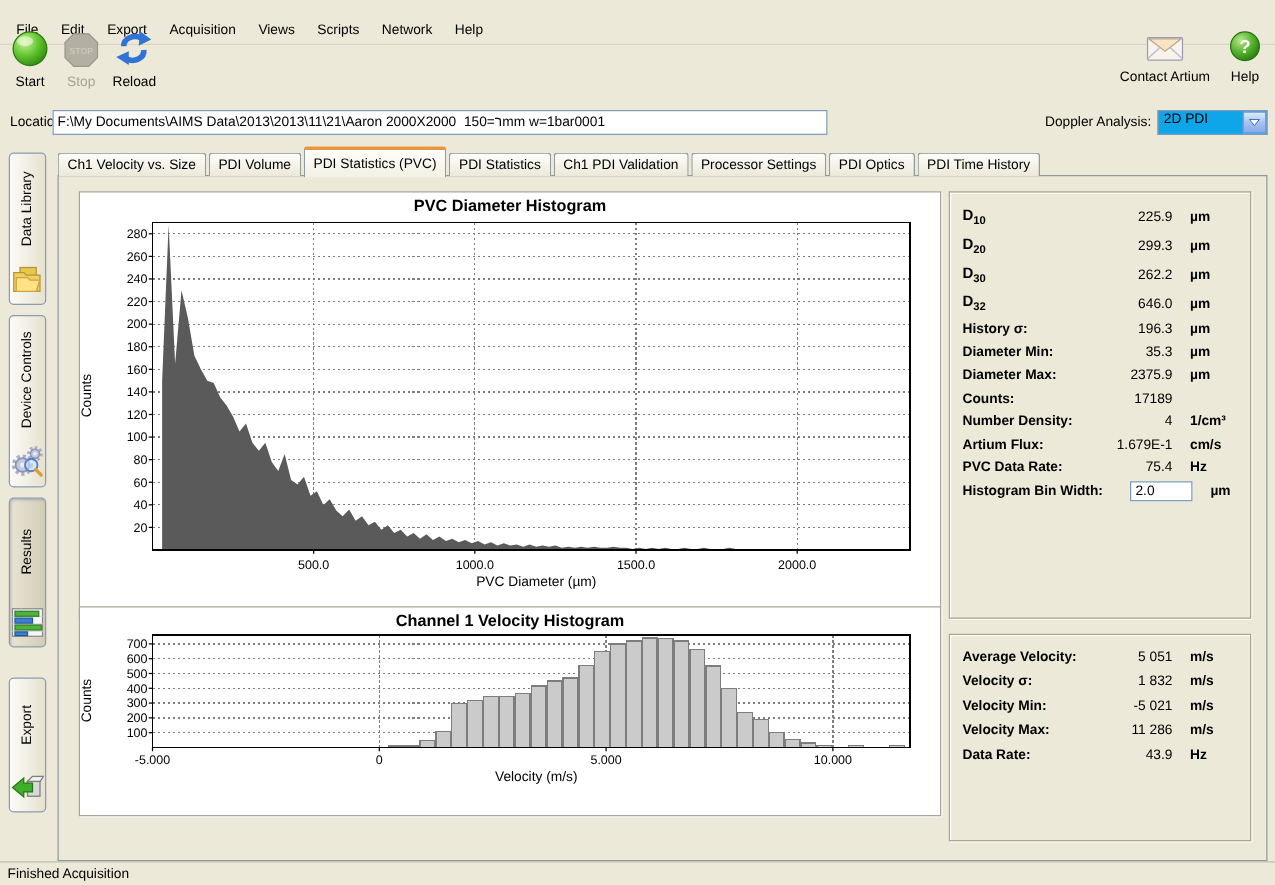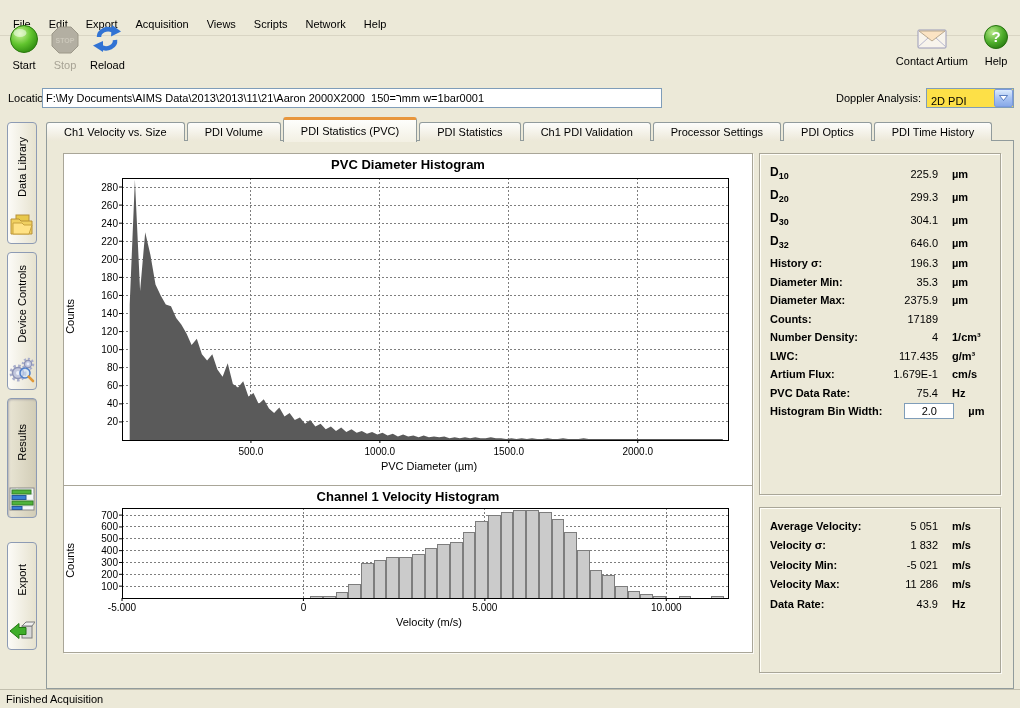--- a/index.html
+++ b/index.html
@@ -13,34 +13,34 @@
   #tb-left{position:absolute;left:8px;top:23px;display:flex;gap:10px;align-items:flex-end}
   #tb-right{position:absolute;right:10px;top:23px;display:flex;gap:14px;align-items:flex-end}
   .tbtn{display:flex;flex-direction:column;align-items:center;gap:2px}
   .tbtn .lbl{font-size:11px}
   .tbtn.disabled .lbl{color:#a7a395}
   
   #loc-label{position:absolute;left:8px;top:92px}
   #loc-field{position:absolute;left:42px;top:88px;width:612px;height:16px;border:1px solid #7f9db9;
              background:#fff;font-family:"Liberation Sans",sans-serif;font-size:11px;padding:1px 3px}
   #doppler{position:absolute;right:6px;top:88px;display:flex;align-items:center;gap:5px}
-  .selectbox{width:86px;height:18px;border:1px solid #7f9db9;background:#fde047;display:flex;align-items:flex-end;position:relative}
+  .selectbox{width:86px;height:18px;border:1px solid #7f9db9;background:#0ea5e9;display:flex;align-items:flex-start;position:relative}
   .selectbox .selval{flex:1;padding-left:4px}
   .sel-arrow{width:17px;height:16px;margin:0;border:1px solid #7b9ae0;border-radius:2px;
              background:linear-gradient(#dcebfd,#a9c4f2 50%,#88a9e8);display:flex;align-items:center;justify-content:center}
   
   #sidebar{position:absolute;left:0;top:112px;width:45px;height:576px}
   .side-btn{position:absolute;left:7px;width:28px;border:1px solid #8d9bb4;border-radius:4px;
             background:linear-gradient(90deg,#fcfbf7,#e6e2cf);display:flex;flex-direction:column;align-items:center;cursor:default}
   .side-btn.selected{background:linear-gradient(90deg,#e9e5d4,#d2cdb7);box-shadow:inset 1px 1px 2px rgba(90,90,120,.35)}
   .vtext{writing-mode:vertical-rl;transform:rotate(180deg);font-size:11px;margin:auto 0;padding:6px 0}
   .side-icon{margin:2px 0 4px 0}
   
   #tabstrip{position:absolute;left:46px;top:117px;height:24px;display:flex;align-items:flex-end;gap:2px;z-index:3}
-  .tab{height:18px;line-height:18px;padding:0 17px;border:1px solid #919b9c;border-bottom:none;
+  .tab{height:18px;line-height:18px;padding:0 7px;border:1px solid #919b9c;border-bottom:none;
        border-radius:3px 3px 0 0;background:linear-gradient(#fdfdfb,#ece8d8);cursor:default;white-space:nowrap}
   .tab.active{height:22px;line-height:22px;background:linear-gradient(#fefefc,#f3f0e3);
        border-top:3px solid #e8963c;margin-bottom:-1px}
   
   #tabpanel{position:absolute;left:46px;top:140px;width:966px;height:547px;border:1px solid #919b9c;background:#ece9d8;z-index:2}
   .chart-box{position:absolute;background:#fff;border:1px solid #a9a698;box-shadow:1px 1px 0 #fbfaf4}
   .stats-box{position:absolute;border:1px solid #a9a698;box-shadow:inset 1px 1px 0 #fffef8,1px 1px 0 #fbfaf4;
              padding:8px 4px 0 10px;box-sizing:border-box}
   .chart-title{text-align:center;font-weight:bold;font-size:13px;padding-top:3px}
   .chart-row{display:flex;align-items:center}
@@ -48,21 +48,21 @@
   .xlab{text-align:center;font-size:11px;padding-left:42px}
   svg text{font-family:"Liberation Sans",sans-serif}
   
   .srow{display:flex;align-items:center;height:18.5px}
   .srow.dsub{height:23px}
   .slabel{font-weight:bold;flex:1 1 auto;white-space:nowrap}
   .slabel sub{font-size:9px}
   .dsub .slabel{font-size:12px}
   .sval{flex:0 0 72px;text-align:right;white-space:nowrap}
   .sunit{flex:0 0 44px;font-weight:bold;padding-left:14px}
-  .binput{width:42px;height:14px;border:1px solid #7f9db9;text-align:center;
+  .binput{width:42px;height:14px;border:1px solid #7f9db9;text-align:left;
           font-family:"Liberation Sans",sans-serif;font-size:11px;padding:0 3px}
   .vrow{height:19.5px}
   
   #statusbar{position:absolute;left:0;bottom:0;width:100%;height:19px;border-top:1px solid #c2bfae;
              background:#ece9d8;line-height:19px;padding-left:6px;box-sizing:border-box}
 </style>
 </head>
 <body>
 
 <div id="menubar">
@@ -287,21 +287,21 @@
         <span class="sval">225.9</span>
         <span class="sunit">µm</span>
       </div>
       <div class="srow dsub">
         <span class="slabel">D<sub>20</sub></span>
         <span class="sval">299.3</span>
         <span class="sunit">µm</span>
       </div>
       <div class="srow dsub">
         <span class="slabel">D<sub>30</sub></span>
-        <span class="sval">304.1</span>
+        <span class="sval">262.2</span>
         <span class="sunit">µm</span>
       </div>
       <div class="srow dsub">
         <span class="slabel">D<sub>32</sub></span>
         <span class="sval">646.0</span>
         <span class="sunit">µm</span>
       </div>
       <div class="srow">
         <span class="slabel">History σ:</span>
         <span class="sval">196.3</span>
@@ -319,25 +319,20 @@
       </div>
       <div class="srow">
         <span class="slabel">Counts:</span>
         <span class="sval">17189</span>
         <span class="sunit"></span>
       </div>
       <div class="srow">
         <span class="slabel">Number Density:</span>
         <span class="sval">4</span>
         <span class="sunit">1/cm³</span>
-      </div>
-      <div class="srow">
-        <span class="slabel">LWC:</span>
-        <span class="sval">117.435</span>
-        <span class="sunit">g/m³</span>
       </div>
       <div class="srow">
         <span class="slabel">Artium Flux:</span>
         <span class="sval">1.679E-1</span>
         <span class="sunit">cm/s</span>
       </div>
       <div class="srow">
         <span class="slabel">PVC Data Rate:</span>
         <span class="sval">75.4</span>
         <span class="sunit">Hz</span>

